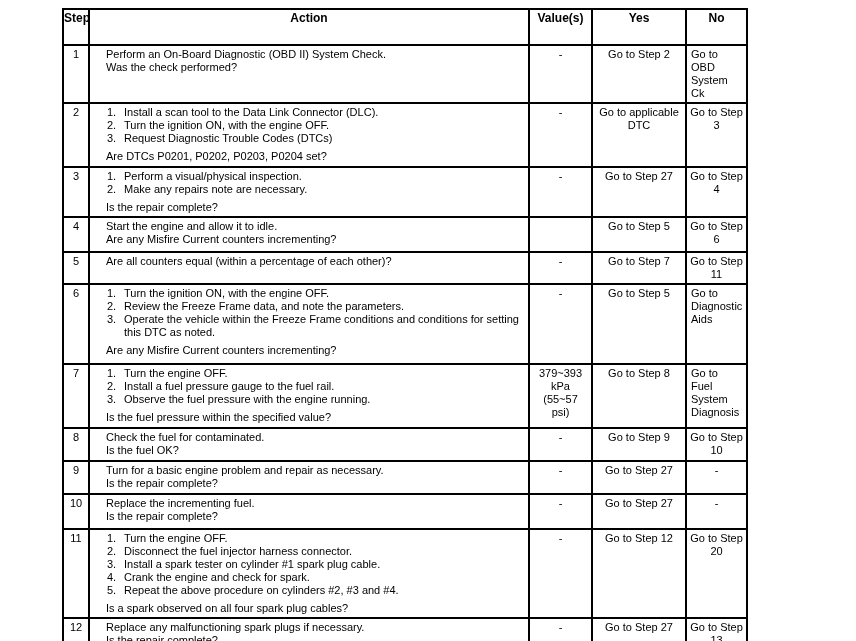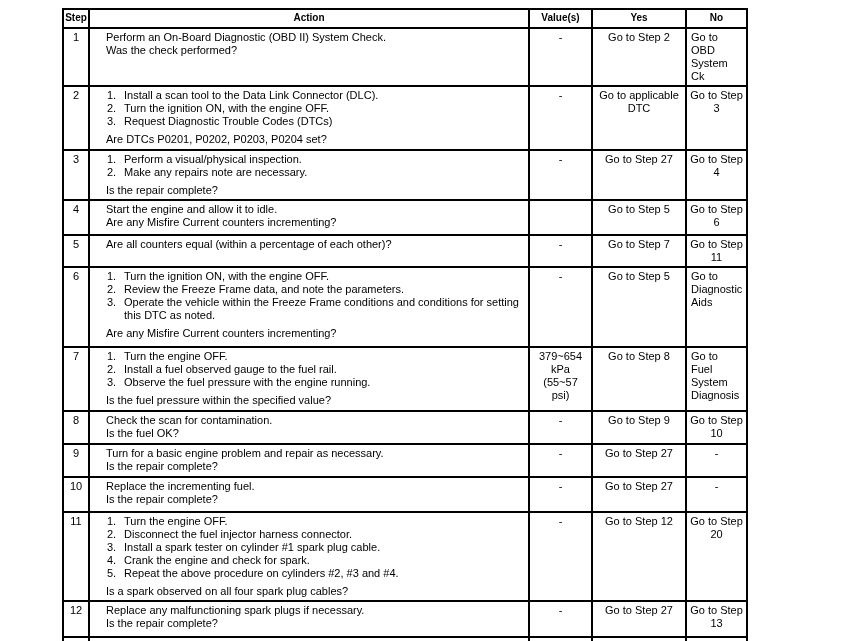--- a/index.html
+++ b/index.html
@@ -21,24 +21,24 @@
   th, td {
     border: 2px solid #000;
     vertical-align: top;
     font-size: 11px;
     line-height: 13px;
     padding: 0;
     overflow: hidden;
   }
   thead th {
     font-weight: bold;
-    font-size: 10px;
+    font-size: 12px;
     line-height: 14px;
     text-align: center;
-    height: 19px;
+    height: 36px;
     padding: 1px 0 2px 0;
   }
   td.step  { text-align: center; padding-top: 2px; }
   td.action { padding: 2px 4px 2px 16px; }
   .item { display: flex; }
   .num  { flex: 0 0 18px; width: 18px; padding-left: 1px; }
   .itext { flex: 1; }
   .line { }
   .question { }
   .question.gap { margin-top: 5px; }
@@ -183,42 +183,42 @@
         </tr>
         <tr class="row">
           <td class="step">7</td>
           <td class="action">
             <div class="item">
               <span class="num">1.</span>
               <span class="itext">Turn the engine OFF.</span>
             </div>
             <div class="item">
               <span class="num">2.</span>
-              <span class="itext">Install a fuel observed gauge to the fuel rail.</span>
+              <span class="itext">Install a fuel pressure gauge to the fuel rail.</span>
             </div>
             <div class="item">
               <span class="num">3.</span>
               <span class="itext">Observe the fuel pressure with the engine running.</span>
             </div>
             <div class="question gap">Is the fuel pressure within the specified value?</div>
           </td>
-          <td class="value">379~654
+          <td class="value">379~393
 kPa
 (55~57
 psi)</td>
           <td class="yes">Go to Step 8</td>
           <td class="no left">Go to
 Fuel
 System
 Diagnosis</td>
         </tr>
         <tr class="row">
           <td class="step">8</td>
           <td class="action">
-            <div class="line">Check the scan for contamination.</div>
+            <div class="line">Check the fuel for contaminated.</div>
             <div class="question">Is the fuel OK?</div>
           </td>
           <td class="value">-</td>
           <td class="yes">Go to Step 9</td>
           <td class="no">Go to Step
 10</td>
         </tr>
         <tr class="row">
           <td class="step">9</td>
           <td class="action">

